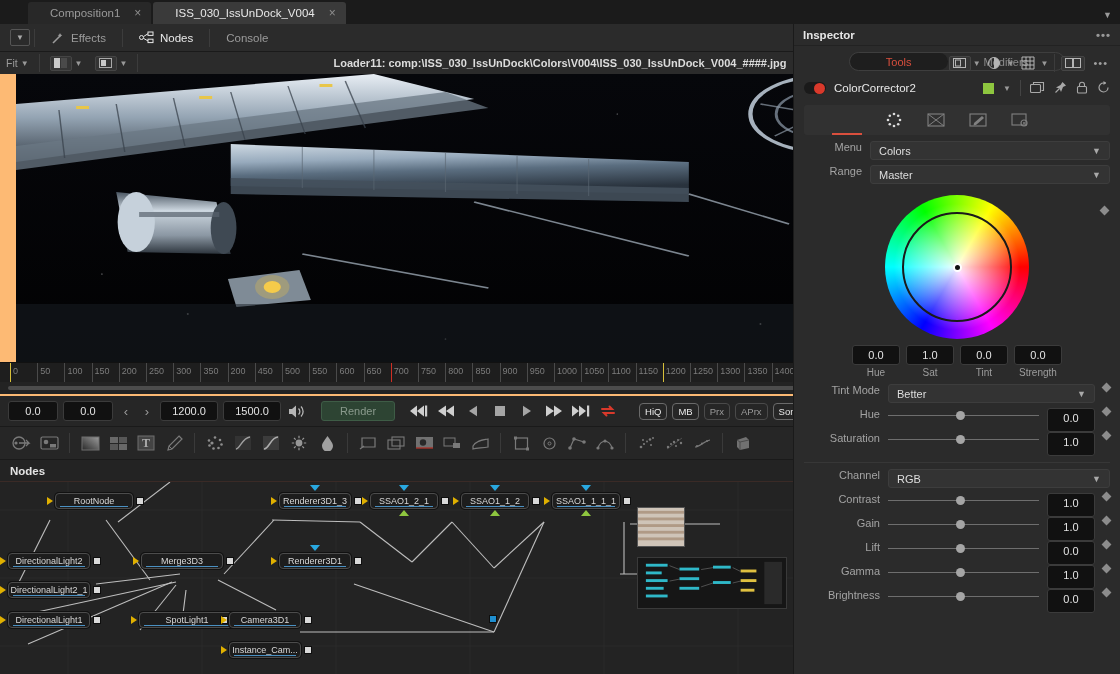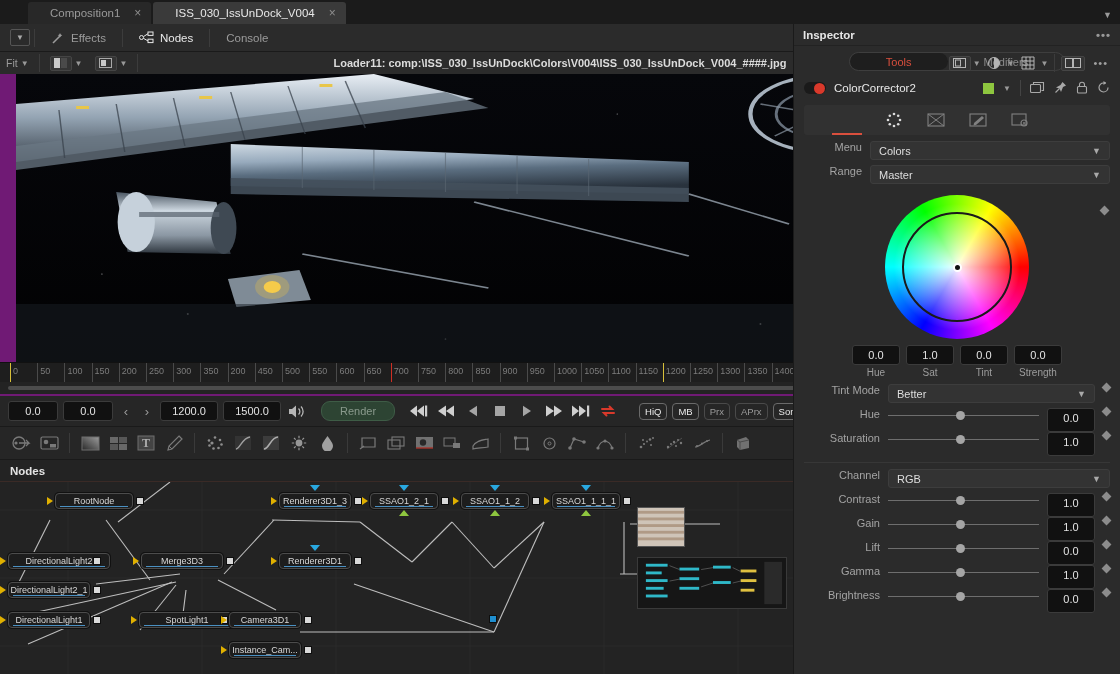--- a/index.html
+++ b/index.html
@@ -28,21 +28,21 @@
   .menurow { height:28px; background:#2b2b2b; display:flex; align-items:center; border-bottom:1px solid #1a1a1a; }
   .mbox { width:20px; height:17px; border:1px solid #555; border-radius:2px; margin-left:10px;
           display:flex; align-items:center; justify-content:center; color:#aaa; font-size:8px; }
   .vdiv { width:1px; height:18px; background:#3c3c3c; margin:0 4px; }
   .mitem { display:flex; align-items:center; gap:6px; padding:0 12px; height:28px; color:#9b9b9b; font-size:11.5px; }
   .mitem.on { color:#e9e9e9; }
   .menurow .spacer { flex:1; }
   .svgi { display:block; }
 
   
-  .viewer { position:relative; background:#701a75; height:344px; }
+  .viewer { position:relative; background:#fdba74; height:344px; }
   .vtools { height:22px; background:#2b2b2b; display:flex; align-items:center; position:relative; }
   .vt { display:flex; align-items:center; gap:3px; color:#9a9a9a; font-size:10.5px; padding:0 6px; height:22px; }
   .vsel { width:22px; height:15px; background:#343434; border:1px solid #454545; border-radius:2px;
           display:flex; align-items:center; justify-content:center; }
   .chev { font-size:8px; color:#999; }
   .vtitle { position:absolute; left:0; right:0; text-align:center; color:#dcdcdc; font-size:11px; font-weight:bold;
             pointer-events:none; line-height:22px; }
   .vright { margin-left:auto; display:flex; align-items:center; gap:2px; padding-right:6px; z-index:2; }
   .vimg { height:288px; background:#000; position:relative; overflow:hidden; margin:0 16px; }
 
@@ -55,21 +55,21 @@
   .scrollbar { position:absolute; left:8px; right:8px; top:4px; height:4px; background:#4c4c4c; border-radius:2px; }
 
   
   .transport { height:30px; background:#262626; display:flex; align-items:center; gap:5px; padding:0 8px; }
   .numfield { background:#111; border:1px solid #3b3b3b; border-radius:3px; color:#e2e2e2; font-size:11px;
               text-align:center; padding:3px 0; width:50px; }
   .numfield.wide { width:58px; }
   .numfield.big { width:70px; font-size:13px; padding:2px 0; }
   .arrowbtn { color:#9a9a9a; font-size:13px; width:16px; text-align:center; }
   .ticon { color:#b5b5b5; width:22px; height:22px; display:flex; align-items:center; justify-content:center; }
-  .renderbtn { background:#2d4433; border:1px solid #3e5c46; border-radius:9px; color:#8a9a8d;
+  .renderbtn { background:#2d4433; border:1px solid #3e5c46; border-radius:3px; color:#8a9a8d;
                font-size:11px; padding:3px 18px; margin:0 8px; }
   .pillbtn { border:1px solid #4a4a4a; border-radius:4px; color:#9a9a9a; font-size:9.5px; padding:2px 5px; }
   .pillbtn.on { color:#eaeaea; border-color:#6a6a6a; }
 
   
   .toolbar { height:34px; background:#262626; display:flex; align-items:center; gap:2px; padding:0 8px;
              border-top:1px solid #1a1a1a; border-bottom:1px solid #1a1a1a; }
   .tbi { width:26px; height:24px; display:flex; align-items:center; justify-content:center; opacity:.72; }
   .tsep { width:1px; height:20px; background:#3a3a3a; margin:0 5px; }
 
@@ -813,21 +813,21 @@
           <div class="port" style="left: 532px; top: 15px;"></div>
           <div class="tri tri-d" style="left: 490px; top: 3px;"></div>
           <div class="tri tri-u" style="left: 490px; top: 28px;"></div>
           <div class="node" style="left: 552px; top: 11px; width: 68px;">
             <span class="nlabel">SSAO1_1_1_1</span>
           </div>
           <div class="tri tri-r" style="left: 544px; top: 15px;"></div>
           <div class="port" style="left: 623px; top: 15px;"></div>
           <div class="tri tri-d" style="left: 581px; top: 3px;"></div>
           <div class="tri tri-u" style="left: 581px; top: 28px;"></div>
-          <div class="node" style="left: 8px; top: 71px; width: 102px;">
+          <div class="node" style="left: 8px; top: 71px; width: 82px;">
             <span class="nlabel">DirectionalLight2</span>
           </div>
           <div class="tri tri-r" style="left: 0px; top: 75px;"></div>
           <div class="port" style="left: 93px; top: 75px;"></div>
           <div class="node" style="left: 141px; top: 71px; width: 82px;">
             <span class="nlabel">Merge3D3</span>
           </div>
           <div class="tri tri-r" style="left: 133px; top: 75px;"></div>
           <div class="port" style="left: 226px; top: 75px;"></div>
           <div class="node" style="left: 279px; top: 71px; width: 72px;">

